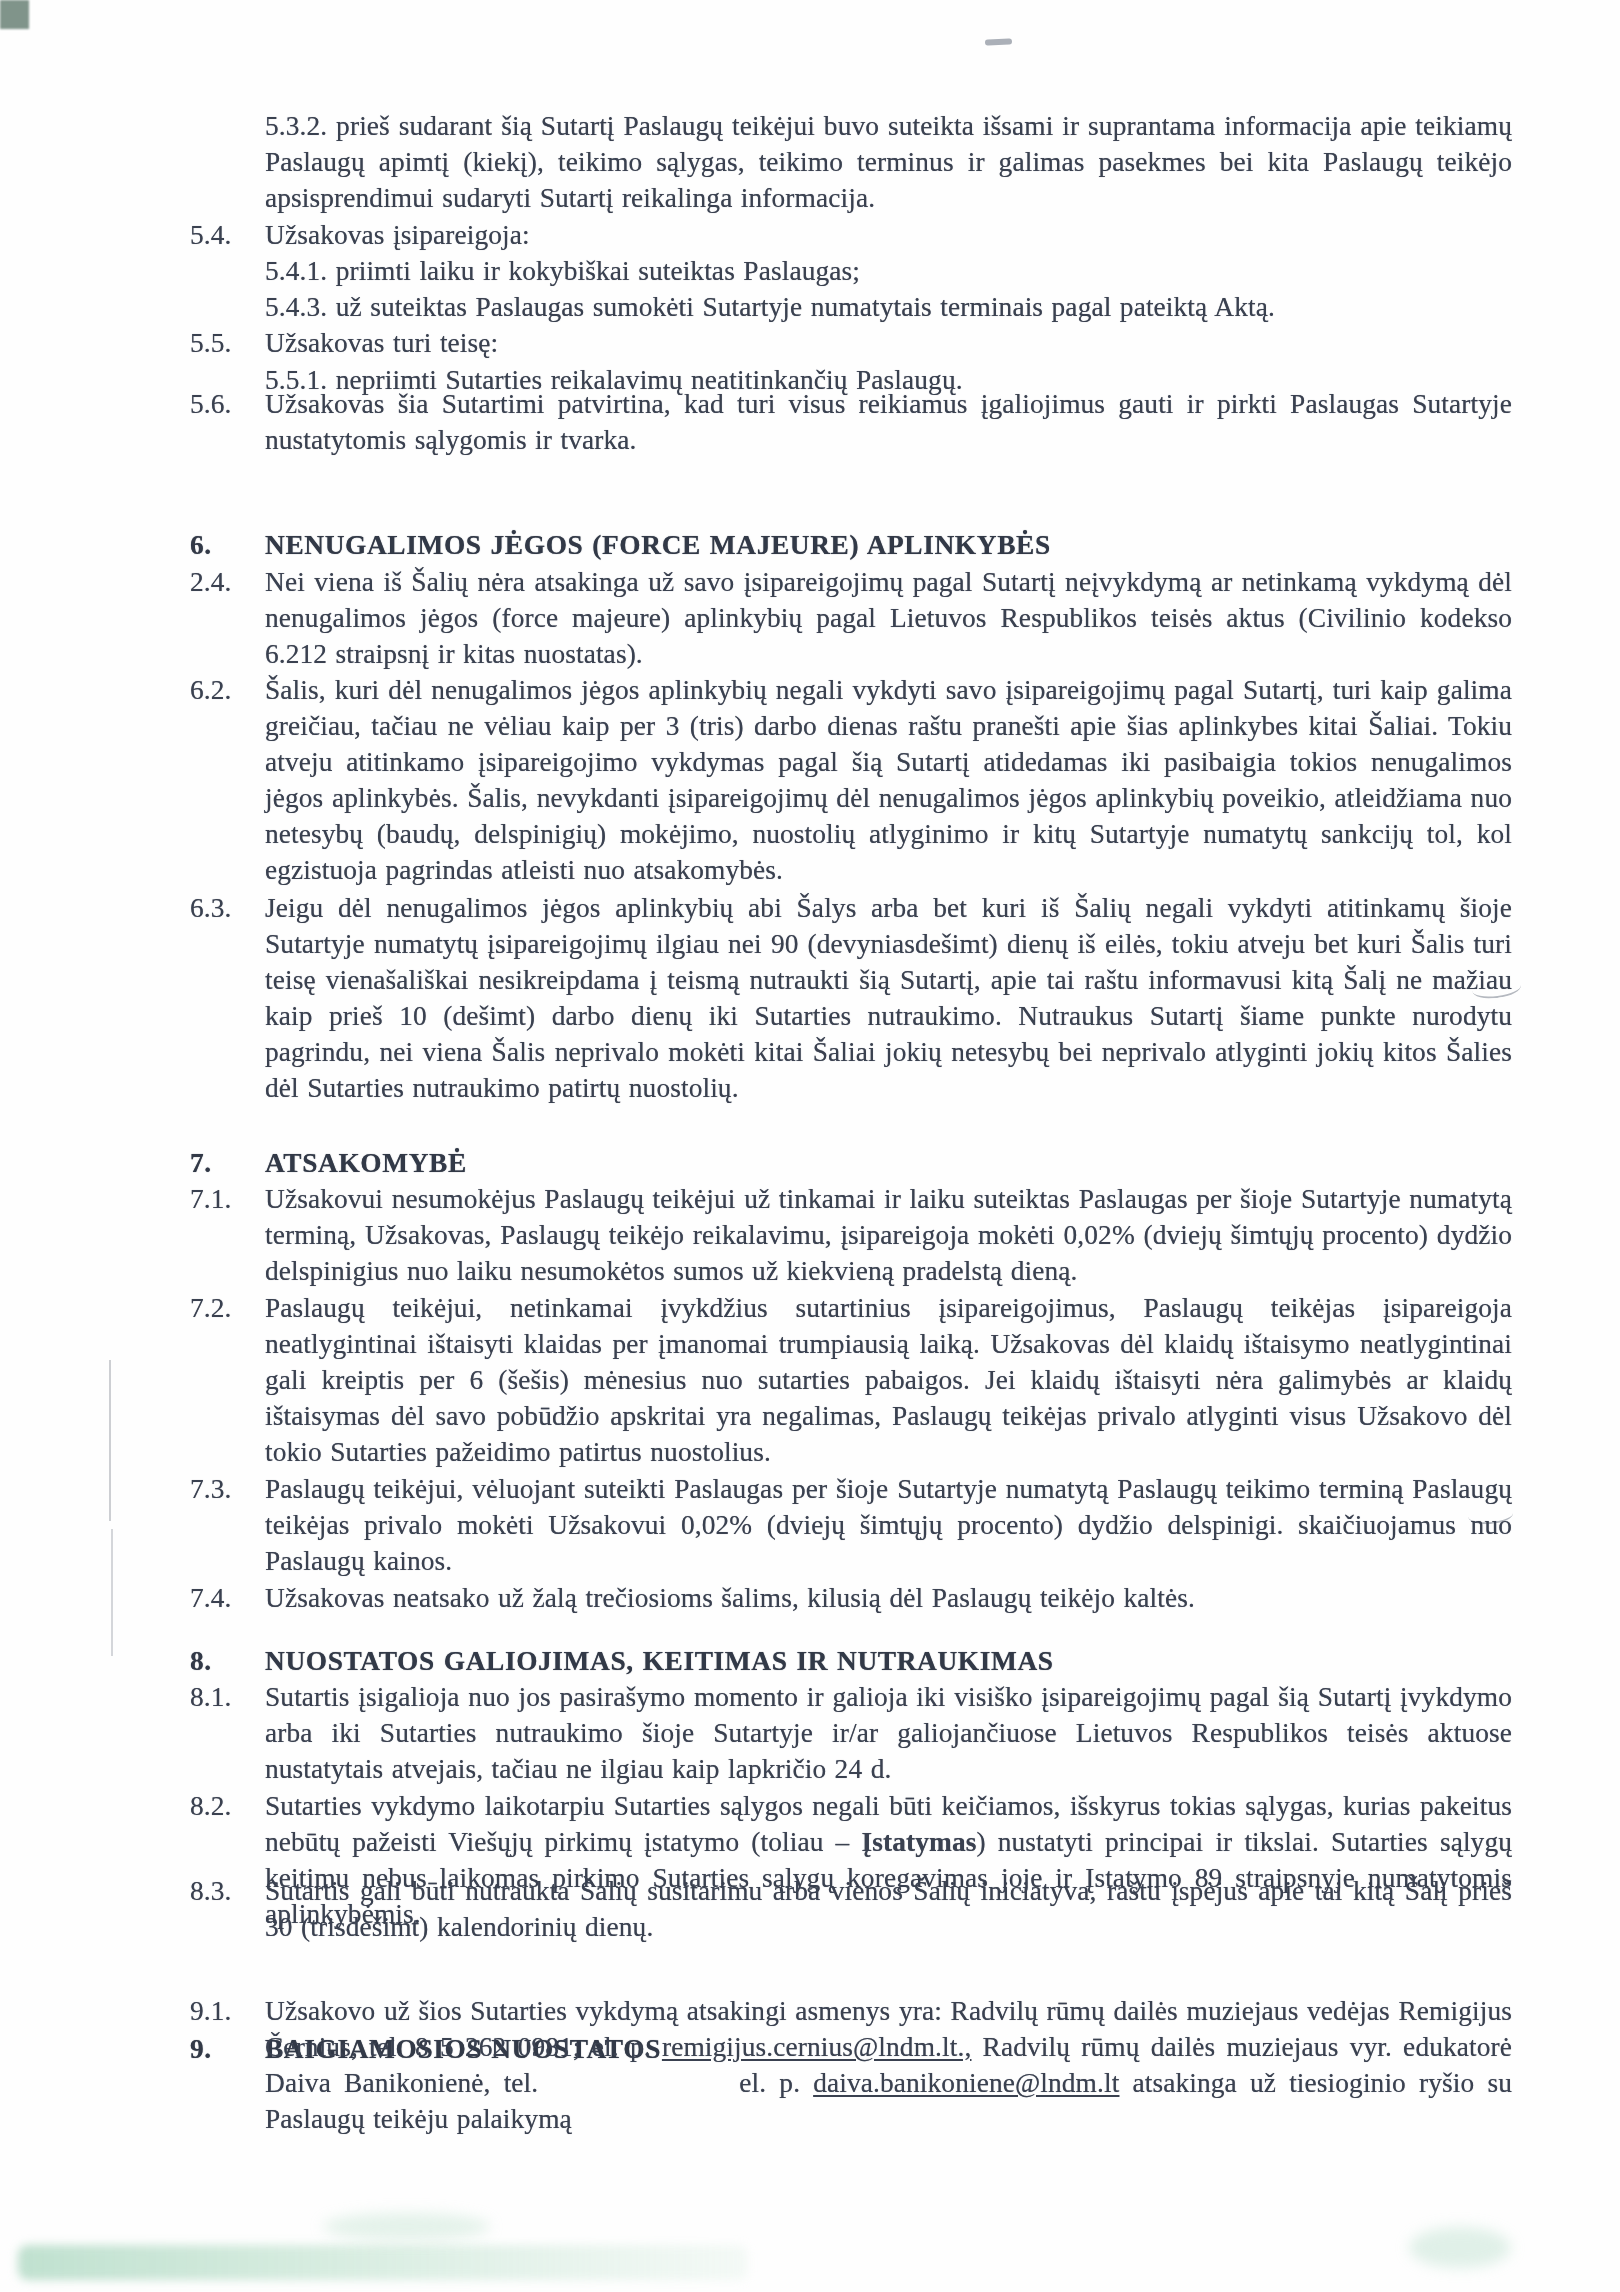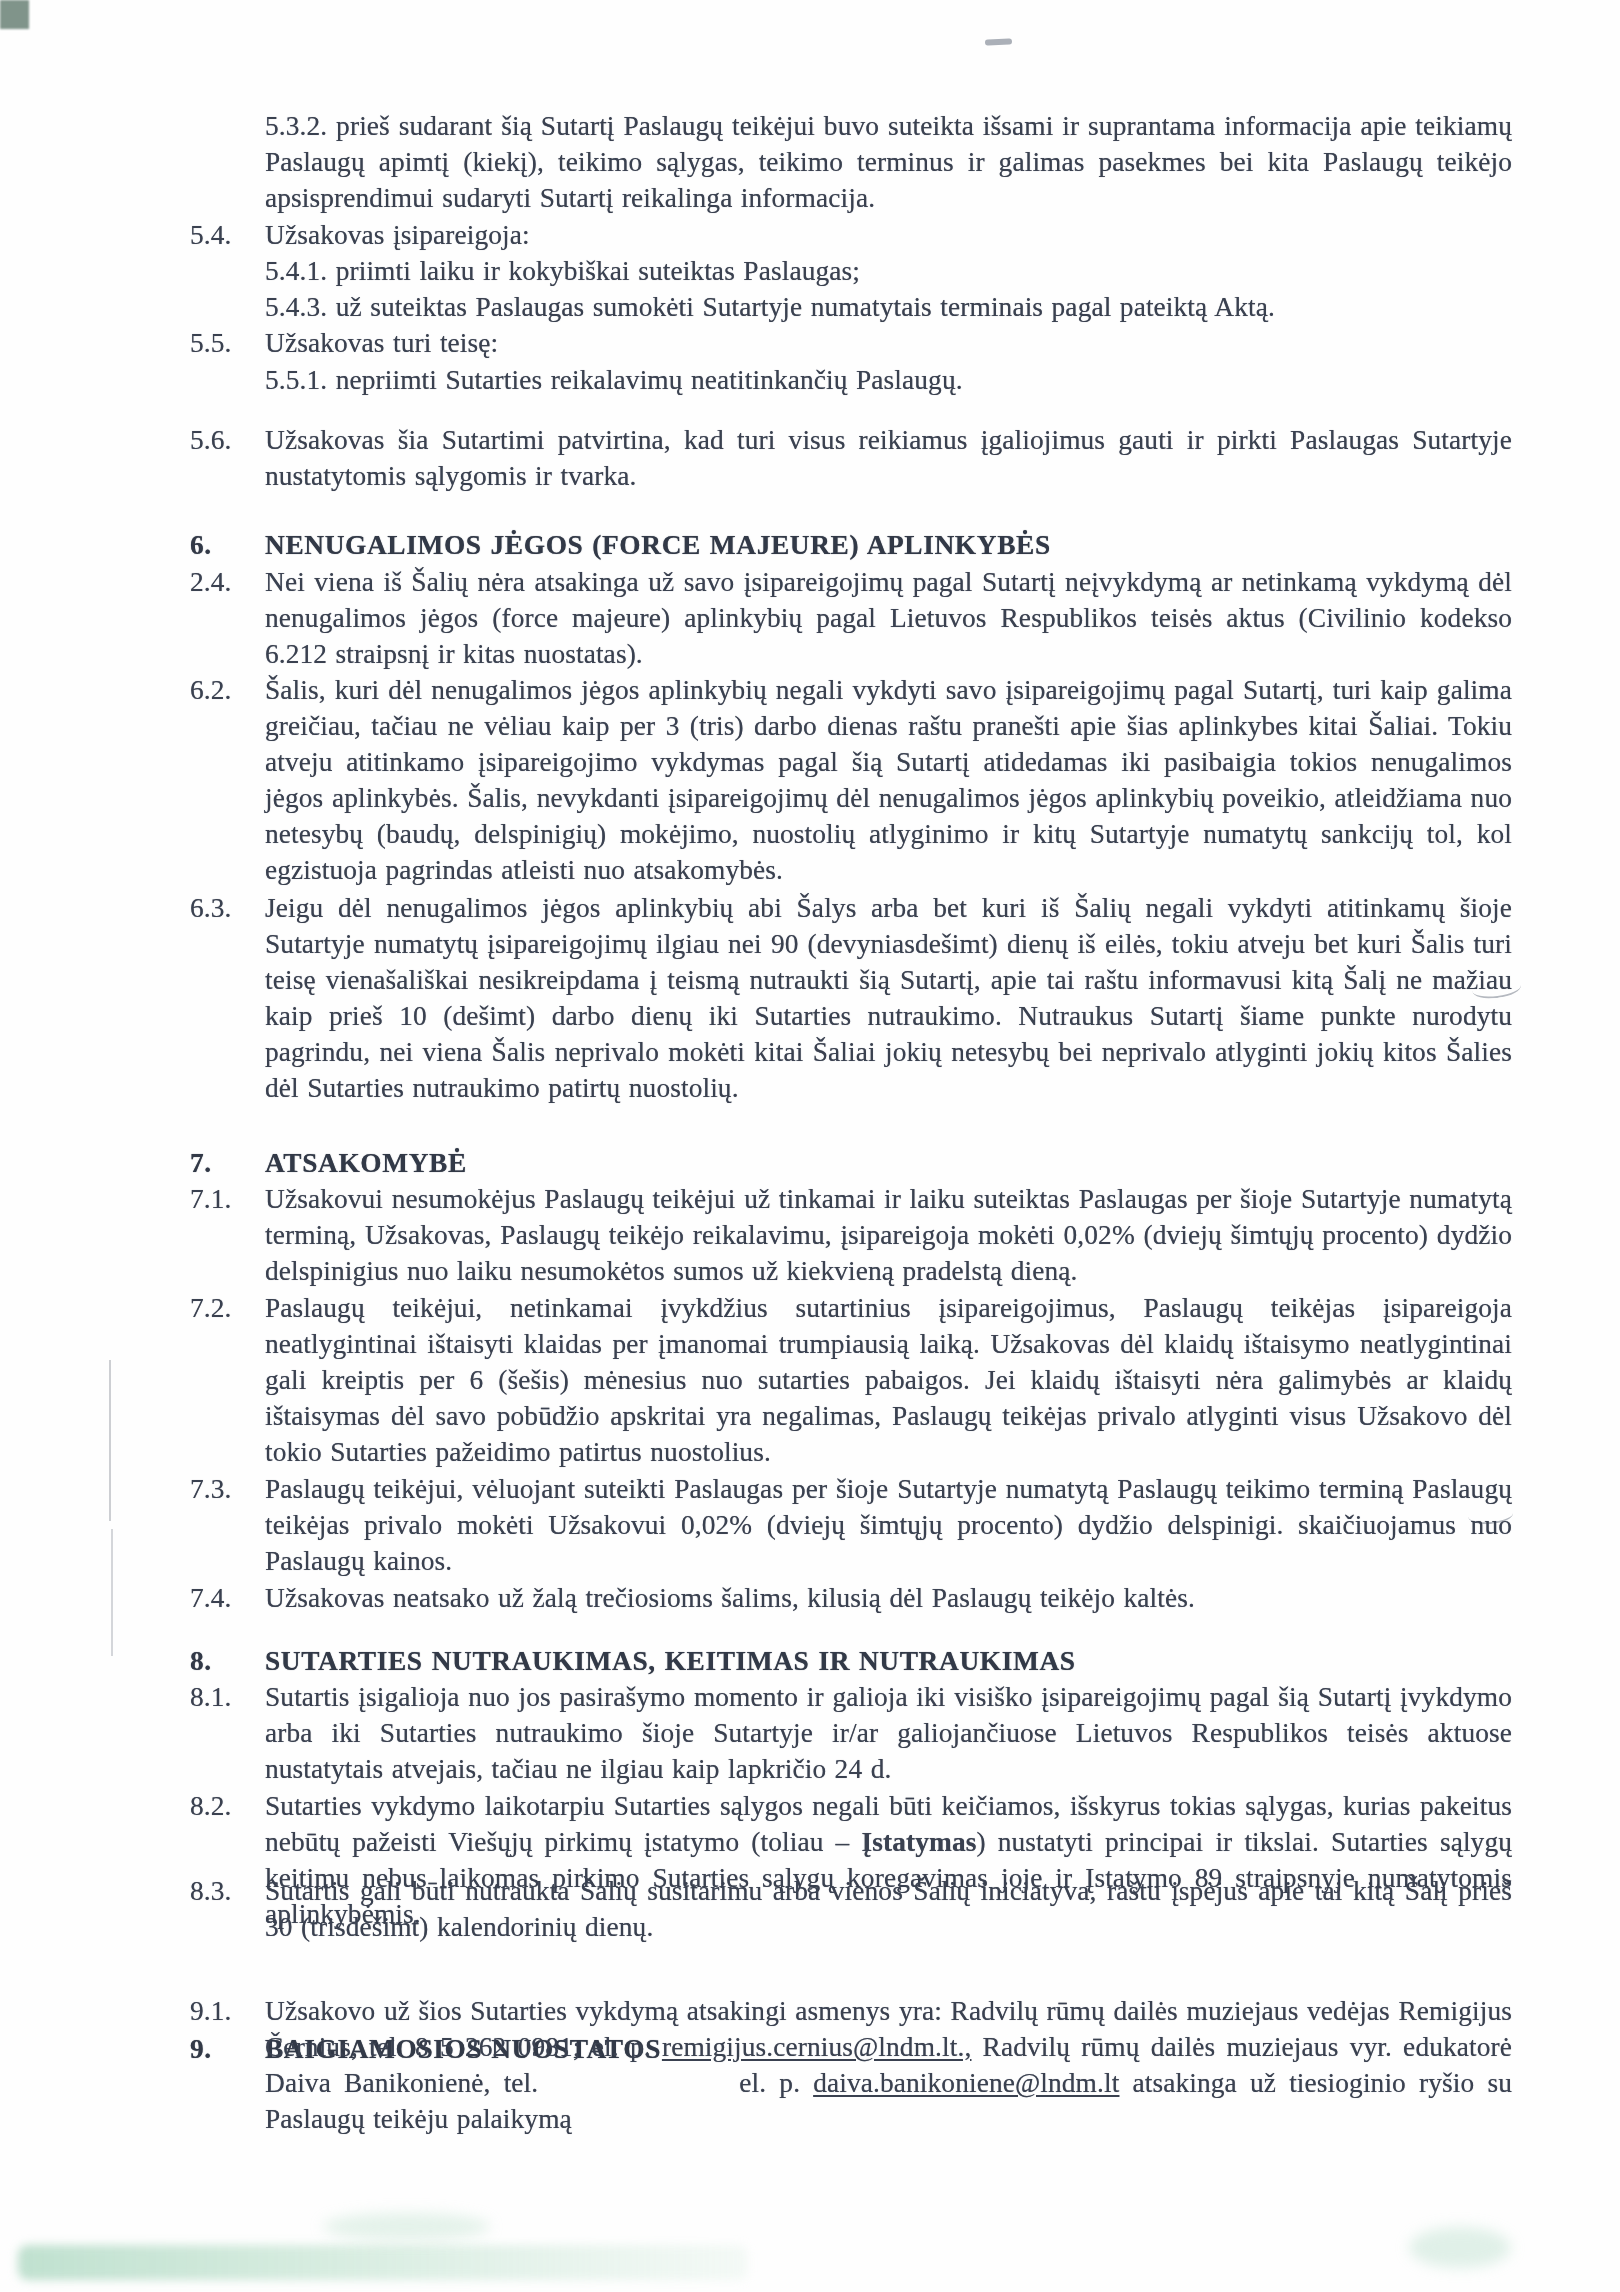--- a/index.html
+++ b/index.html
@@ -119,21 +119,21 @@
   </div>
 
   <div class="item" style="top:325px">
     <span class="num">5.5.</span>
     <span>Užsakovas turi teisę:</span>
   </div>
   <div class="item" style="top:362px">
     <span>5.5.1. nepriimti Sutarties reikalavimų neatitinkančių Paslaugų.</span>
   </div>
 
-  <div class="item" style="top:422px">
+  <div class="item" style="top:386px">
     <span class="num">5.6.</span>
     <span>Užsakovas šia Sutartimi patvirtina, kad turi visus reikiamus įgaliojimus gauti ir pirkti Paslaugas Sutartyje nustatytomis sąlygomis ir tvarka.</span>
   </div>
 
   <div class="item heading" style="top:527px">
     <span class="num">6.</span>
     <span>NENUGALIMOS JĖGOS (FORCE MAJEURE) APLINKYBĖS</span>
   </div>
   <div class="item" style="top:564px">
     <span class="num">2.4.</span>
@@ -164,21 +164,21 @@
     <span class="num">7.3.</span>
     <span>Paslaugų teikėjui, vėluojant suteikti Paslaugas per šioje Sutartyje numatytą Paslaugų teikimo terminą Paslaugų teikėjas privalo mokėti Užsakovui 0,02% (dviejų šimtųjų procento) dydžio delspinigi. skaičiuojamus nuo Paslaugų kainos.</span>
   </div>
   <div class="item" style="top:1580px">
     <span class="num">7.4.</span>
     <span>Užsakovas neatsako už žalą trečiosioms šalims, kilusią dėl Paslaugų teikėjo kaltės.</span>
   </div>
 
   <div class="item heading" style="top:1643px">
     <span class="num">8.</span>
-    <span>SUTARTIES NUTRAUKIMAS, KEITIMAS IR NUTRAUKIMAS</span>
+    <span>NUOSTATOS GALIOJIMAS, KEITIMAS IR NUTRAUKIMAS</span>
   </div>
   <div class="item" style="top:1679px">
     <span class="num">8.1.</span>
     <span>Sutartis įsigalioja nuo jos pasirašymo momento ir galioja iki visiško įsipareigojimų pagal šią Sutartį įvykdymo arba iki Sutarties nutraukimo šioje Sutartyje ir/ar galiojančiuose Lietuvos Respublikos teisės aktuose nustatytais atvejais, tačiau ne ilgiau kaip lapkričio 24 d.</span>
   </div>
   <div class="item" style="top:1788px">
     <span class="num">8.2.</span>
     <span>Sutarties vykdymo laikotarpiu Sutarties sąlygos negali būti keičiamos, išskyrus tokias sąlygas, kurias pakeitus nebūtų pažeisti Viešųjų pirkimų įstatymo (toliau – </span><span class="bold">Įstatymas</span><span>) nustatyti principai ir tikslai. Sutarties sąlygų keitimu nebus laikomas pirkimo Sutarties sąlygų koregavimas joje ir Įstatymo 89 straipsnyje numatytomis aplinkybėmis.</span>
   </div>
   <div class="item" style="top:1873px">

